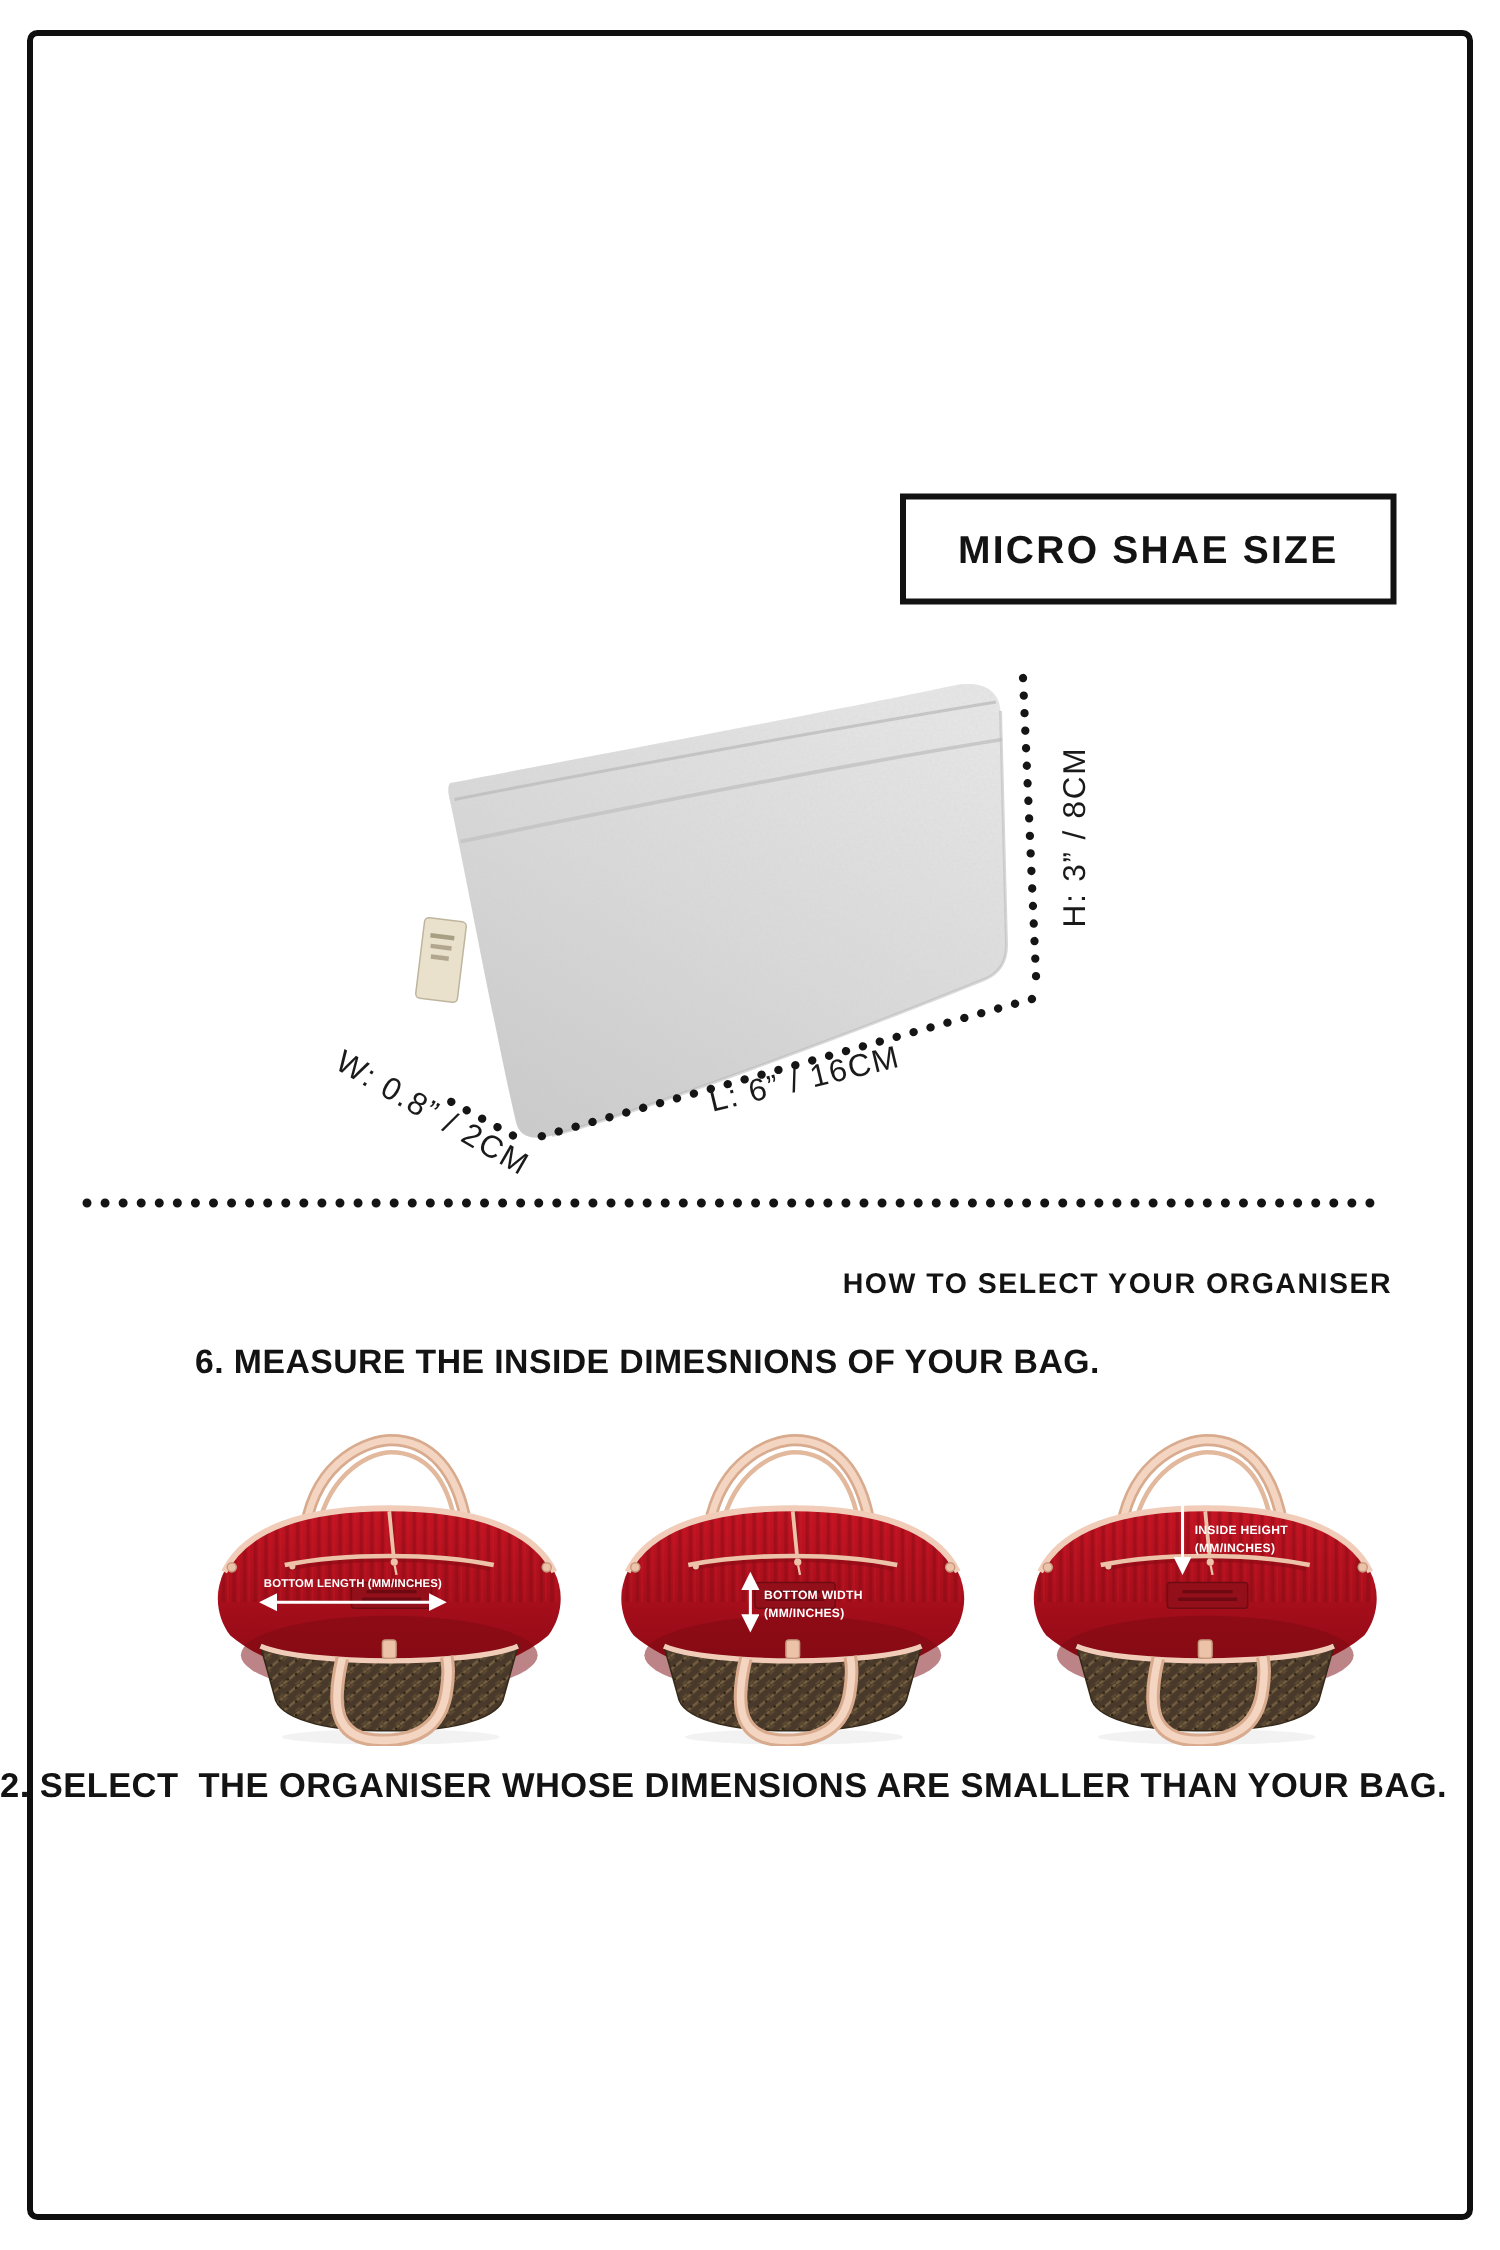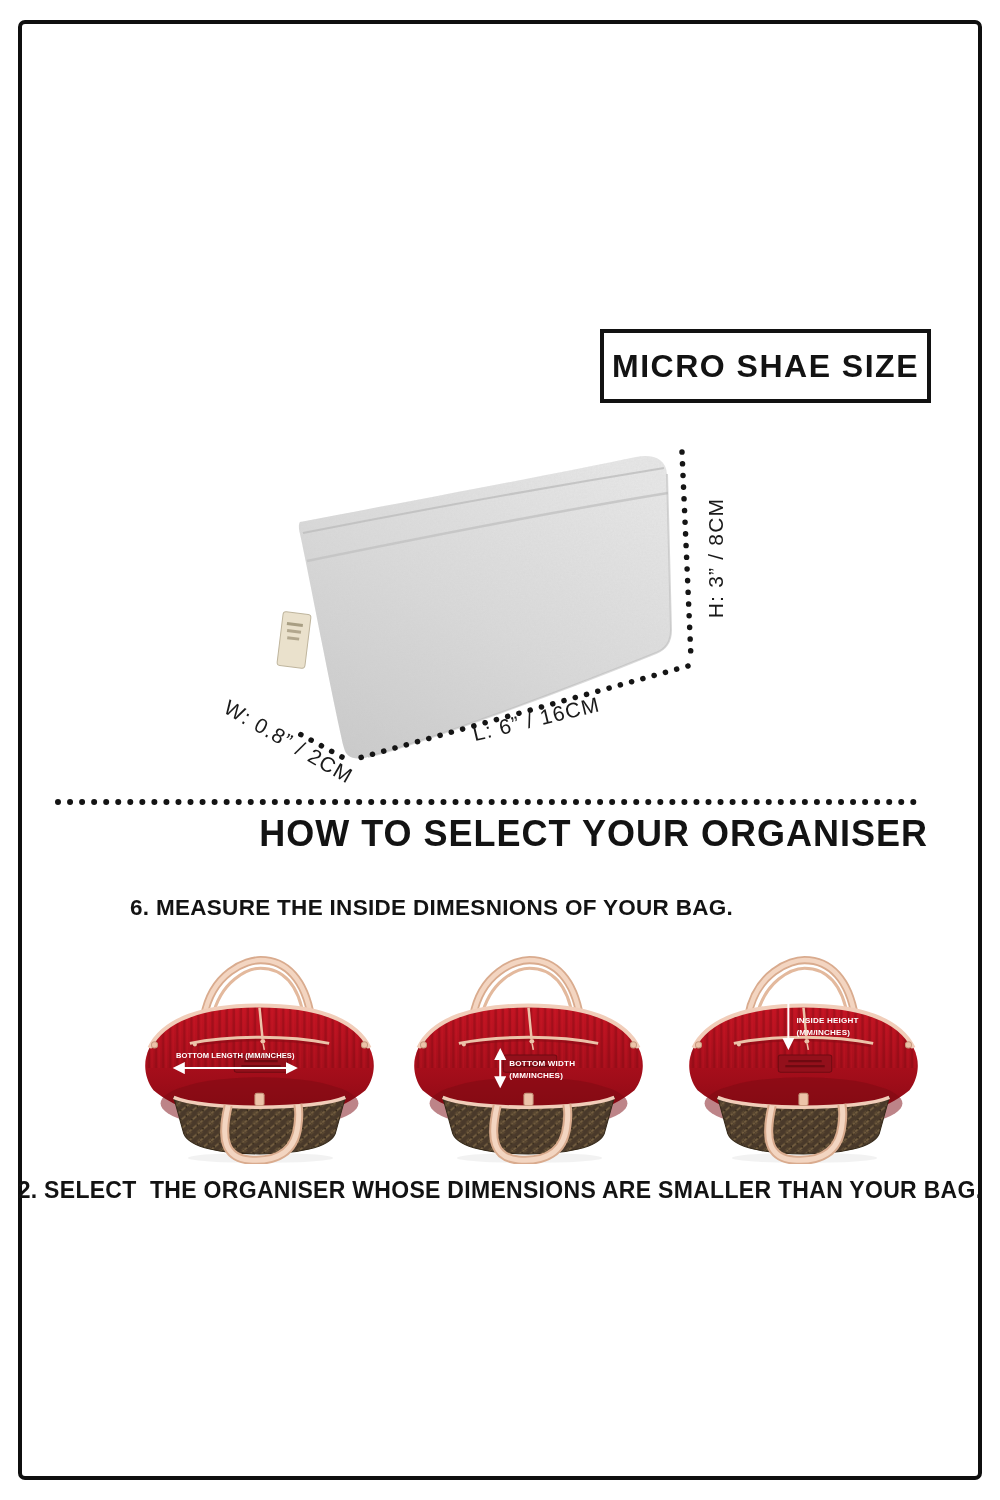--- a/index.html
+++ b/index.html
@@ -7,36 +7,36 @@
     width:1000px;height:1500px;position:relative;background:#ffffff;
     font-family:"Liberation Sans", sans-serif;color:#131313;overflow:hidden;
   }
   .frame{
     position:absolute;left:18px;top:20px;width:956px;height:1452px;
     border:4px solid #0f0f0f;border-radius:7px;pointer-events:none;
   }
   .title-box{
     position:absolute;left:600px;top:329px;width:323px;height:66px;
     border:4px solid #121212;display:flex;align-items:center;justify-content:center;
-    font-size:32px;font-weight:600;letter-spacing:1.5px;white-space:nowrap;
+    font-size:26px;font-weight:600;letter-spacing:1.5px;white-space:nowrap;
   }
   .product-svg{position:absolute;left:200px;top:430px;}
   .divider{
     position:absolute;left:55px;top:799px;width:862px;height:0;
     border-top:6px dotted #141414;
   }
   .guide-heading{
-    position:absolute;right:72px;top:813px;
-    font-size:36px;font-weight:600;letter-spacing:1px;white-space:nowrap;
+    position:absolute;right:72px;top:846px;
+    font-size:19px;font-weight:600;letter-spacing:1px;white-space:nowrap;
   }
   .step-text{
     position:absolute;font-weight:600;letter-spacing:0.3px;white-space:pre;
   }
   .step-1{left:130px;top:895px;font-size:22.5px;}
-  .step-2{left:0;top:1177px;width:1000px;text-align:center;font-size:23px;}
+  .step-2{left:0;top:1177px;width:1000px;text-align:left;font-size:23px;}
   .bag-fig{position:absolute;top:950px;width:253px;height:214px;}
   .bag-1{left:133px;}
   .bag-2{left:402px;}
   .bag-3{left:677px;}
   svg text{font-family:"Liberation Sans", sans-serif;}
   .measure-label{font-size:21px;font-weight:500;letter-spacing:1.2px;fill:#1a1a1a;}
   .bag-label{font-size:8px;font-weight:bold;fill:#ffffff;letter-spacing:0.2px;}
   .bag-label-sm{font-size:7.5px;font-weight:bold;fill:#ffffff;letter-spacing:0.1px;}
 </style>
 </head>

